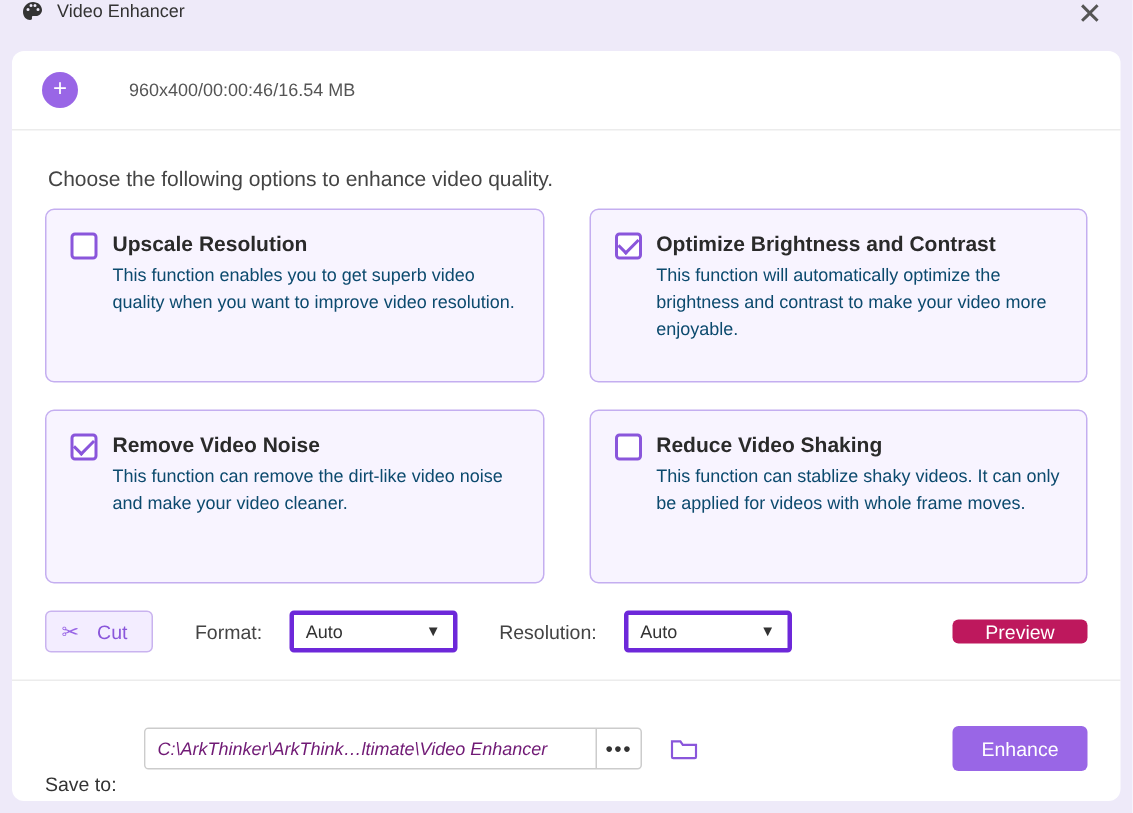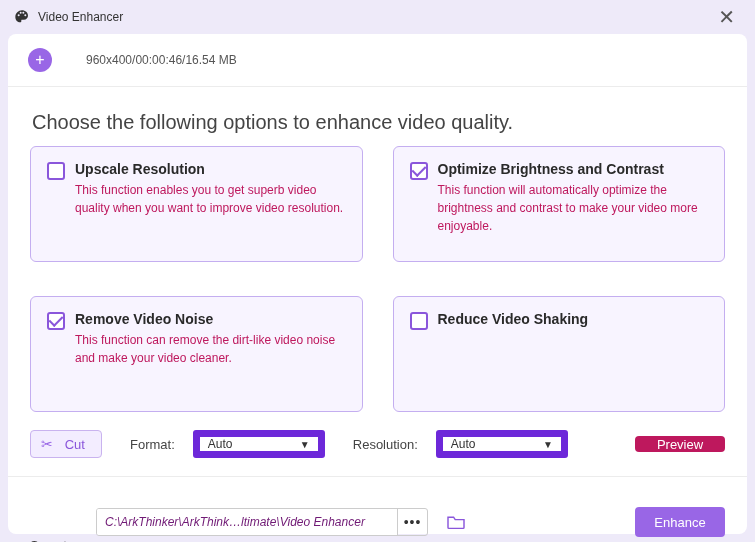--- a/index.html
+++ b/index.html
@@ -1,46 +1,46 @@
 <!DOCTYPE html>
 <html><head>
 <meta charset="utf-8">
 <style>
   * { box-sizing: border-box; margin: 0; padding: 0; font-family: "Segoe UI", Arial, sans-serif; }
   body { background: #eeeaf9; width: 755px; height: 542px; overflow: hidden; }
 
-  .titlebar { height: 34px; display: flex; align-items: center; padding: 0 14px; background: #eeeaf9; }
+  .titlebar { height: 34px; display: flex; align-items: flex-start; padding: 0 14px; background: #eeeaf9; }
   .app-icon { width: 16px; height: 16px; margin-right: 8px; position: relative; }
   .app-icon svg { width: 16px; height: 16px; }
   .title-text { font-size: 12px; color: #333; }
   .close-x { margin-left: auto; font-size: 20px; color: #555; cursor: pointer; padding: 0 6px; line-height: 1; }
 
   .card { background: #fff; margin: 0 8px 8px 8px; border-radius: 8px; height: 500px; position: relative; }
 
   .source-row { display: flex; align-items: center; padding: 14px 20px; gap: 14px; border-bottom: 1px solid #ececec; }
   .plus-btn { width: 24px; height: 24px; border-radius: 50%; background: #9966e6; display: flex; align-items: center; justify-content: center; color: #fff; font-size: 16px; cursor: pointer; }
   .change-src { font-size: 13px; color: #333; cursor: pointer; }
   .path-text { font-size: 12px; color: #555; margin-left: 40px; }
   .meta-text { font-size: 12px; color: #555; margin-left: 20px; }
 
-  .instruct { font-size: 20px; color: #444; padding: 24px 24px 12px 24px; }
+  .instruct { font-size: 14px; color: #444; padding: 24px 24px 12px 24px; }
 
-  .grid { display: grid; grid-template-columns: 1fr 1fr; gap: 34px 30px; padding: 0 22px; }
+  .grid { display: grid; grid-template-columns: 1fr 1fr; gap: 18px 30px; padding: 0 22px; }
   .opt { border: 1.5px solid #c4aef0; border-radius: 6px; background: #f8f4ff; padding: 14px 16px 18px 16px; min-height: 116px; cursor: pointer; display: flex; }
   .chk { width: 18px; height: 18px; border: 2px solid #8a56db; border-radius: 3px; flex-shrink: 0; margin-right: 10px; margin-top: 1px; position: relative; background: #fff; }
   .chk.checked::after { content: ""; position: absolute; left: 3px; top: -1px; width: 6px; height: 11px; border: solid #8a56db; border-width: 0 2.5px 2.5px 0; transform: rotate(45deg); }
   .opt-body { flex: 1; }
   .opt-title { font-weight: 700; font-size: 14px; color: #2a2a2a; margin-bottom: 4px; }
-  .opt-desc { font-size: 12px; color: #be185d; line-height: 1.5; }
+  .opt-desc { font-size: 12px; color: #0c4a6e; line-height: 1.5; }
 
   .controls-row { display: flex; align-items: center; gap: 18px; padding: 18px 22px 0 22px; }
   .cut-btn { display: flex; align-items: center; gap: 12px; border: 1px solid #c9b3ef; background: #f3edff; color: #8a56db; border-radius: 4px; height: 28px; padding: 0 16px 0 10px; cursor: pointer; font-size: 13px; }
   .scissors { font-size: 14px; color: #9966e6; }
   .lbl { font-size: 13px; color: #444; margin-left: 10px; }
-  .sel { display: flex; align-items: center; justify-content: space-between; border: 7px solid #6d28d9; border-radius: 3px; height: 28px; padding: 0 8px; width: 132px; font-size: 12px; color: #333; cursor: pointer; background: #fff; }
+  .sel { display: flex; align-items: center; justify-content: space-between; border: 3px solid #6d28d9; border-radius: 3px; height: 28px; padding: 0 8px; width: 112px; font-size: 12px; color: #333; cursor: pointer; background: #fff; }
   .caret { color: #333; font-size: 10px; }
   .preview-btn { margin-left: auto; background: #be185d; color: #fff; border: none; border-radius: 4px; height: 16px; width: 90px; font-size: 13px; cursor: pointer; }
 
   .divider { border-top: 1px solid #ececec; margin: 18px 0 0 0; }
 
   .save-row { display: flex; align-items: center; gap: 10px; padding: 14px 22px; }
   .save-lbl { font-size: 13px; color: #333; width: 56px; margin-top: 47px; }
   .path-box { display: flex; align-items: center; border: 1px solid #ccc; border-radius: 3px; height: 28px; overflow: hidden; }
   .path-input { border: none; outline: none; font-size: 12px; color: #701a75; padding: 0 8px; width: 300px; height: 100%; font-style: italic; }
   .more-btn { border-left: 1px solid #ccc; display: flex; align-items: center; justify-content: center; width: 30px; height: 100%; cursor: pointer; font-size: 14px; color: #333; letter-spacing: 1px; }
@@ -89,20 +89,21 @@
       <div class="chk checked"></div>
       <div class="opt-body">
         <div class="opt-title">Remove Video Noise</div>
         <div class="opt-desc">This function can remove the dirt-like video noise and make your video cleaner.</div>
       </div>
     </div>
     <div class="opt">
       <div class="chk"></div>
       <div class="opt-body">
         <div class="opt-title">Reduce Video Shaking</div>
+        <div class="opt-desc">This function can stablize shaky videos. It can only be applied for videos with whole frame moves.</div>
       </div>
     </div>
   </div>
 
   <div class="controls-row">
     <div class="cut-btn">
       <span class="scissors">✂</span>
       <span>Cut</span>
     </div>
     <span class="lbl">Format:</span>

